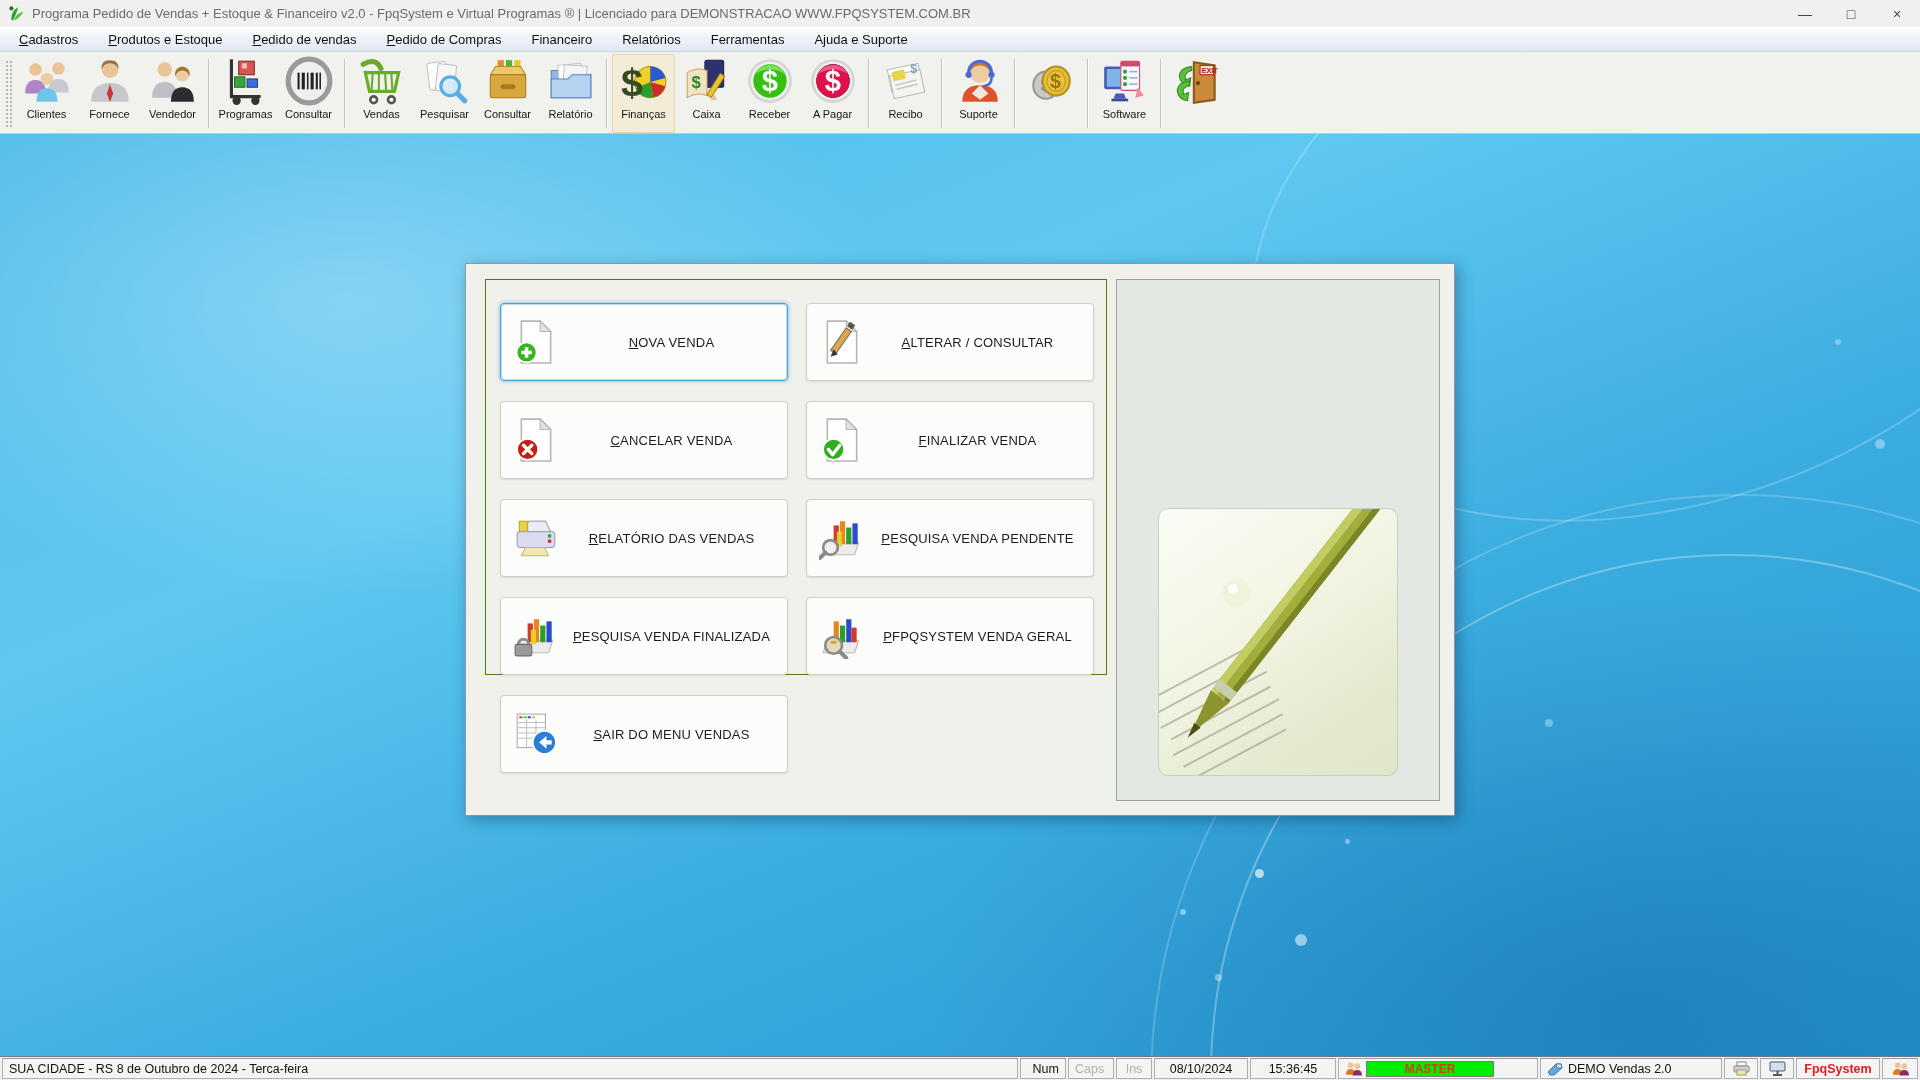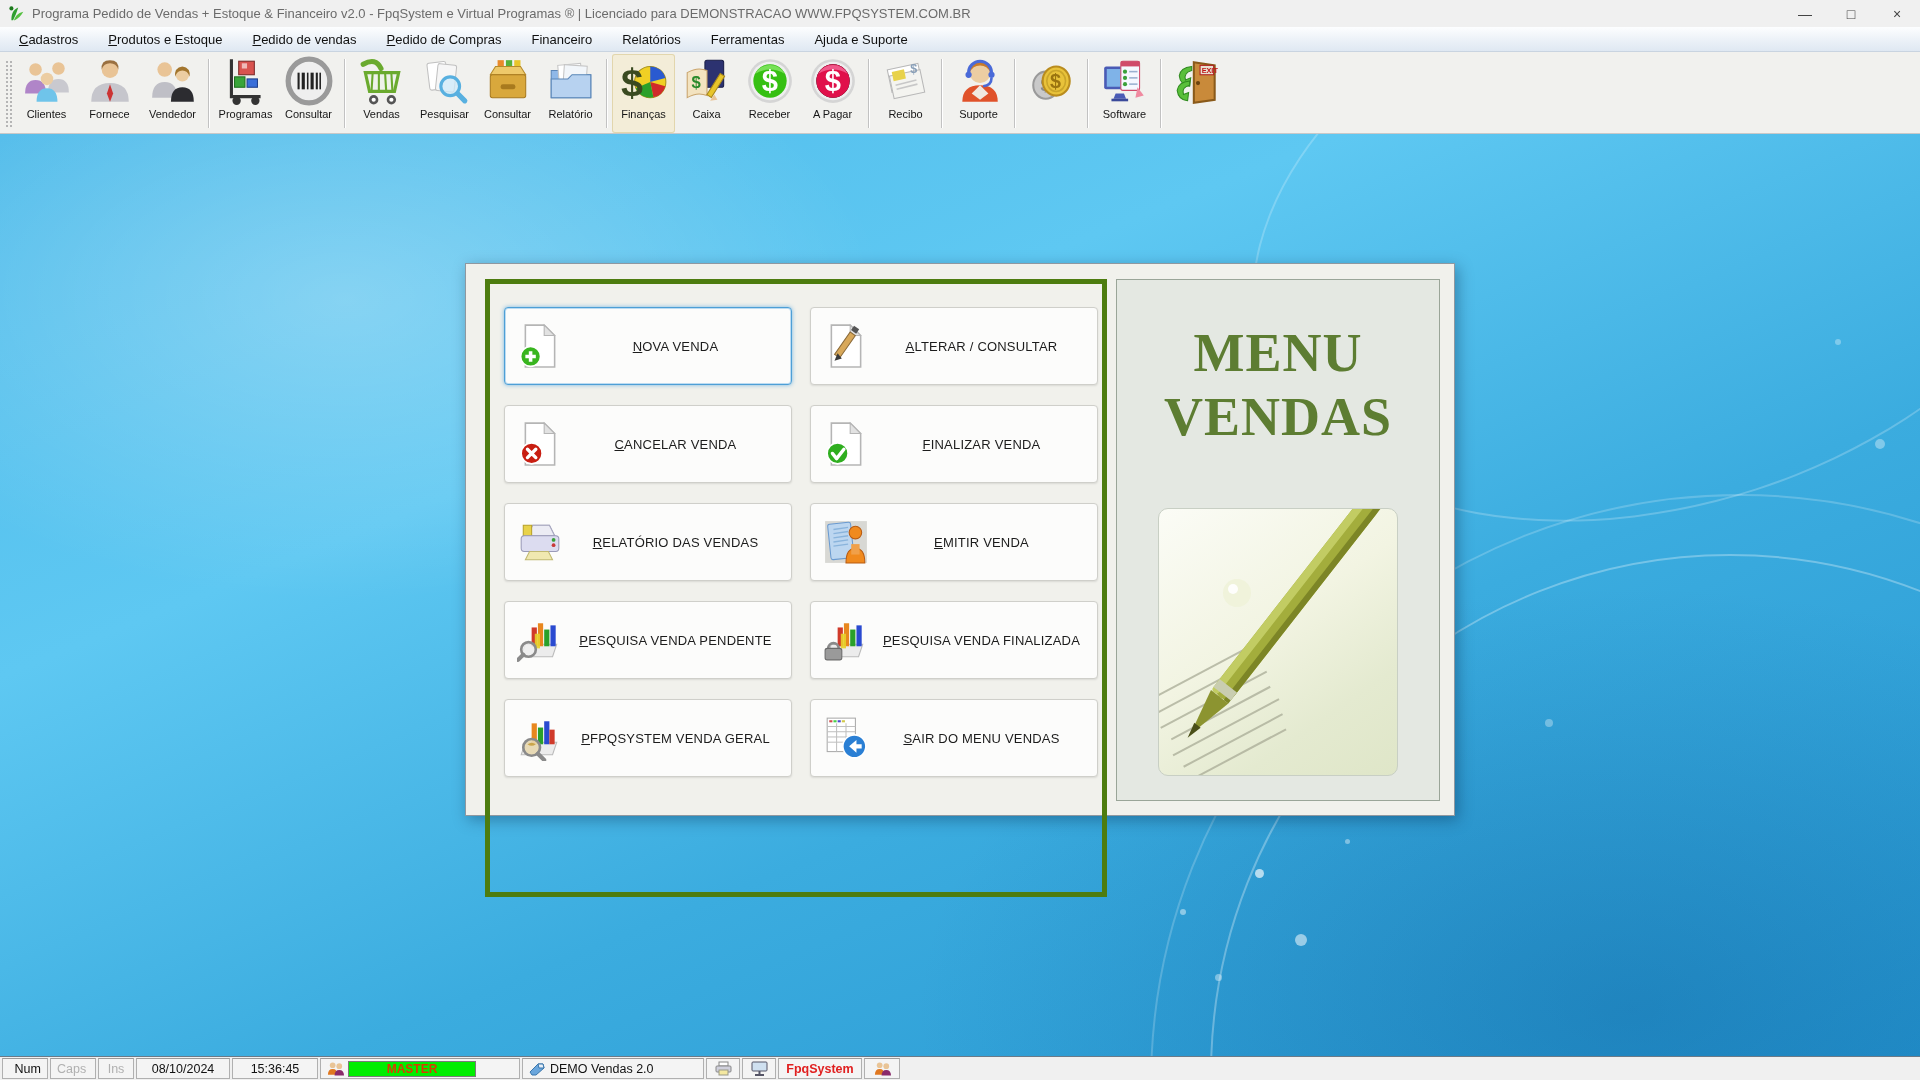--- a/index.html
+++ b/index.html
@@ -34,21 +34,21 @@
       linear-gradient(158deg, #4fbbea 0%, #5ec8f2 32%, #3bacdf 62%, #2595d0 100%);
     overflow:hidden; }
   .arc { position:absolute; border-radius:50%; border:2px solid rgba(255,255,255,.30); }
   .arc.a1 { width:1040px; height:1040px; left:1210px; top:420px; }
   .arc.a2 { width:1180px; height:1180px; left:1150px; top:360px; border-color:rgba(255,255,255,.20); }
   .arc.a3 { width:860px; height:560px; left:1240px; top:-190px; transform:rotate(-18deg); border-color:rgba(255,255,255,.22); }
   .dot { position:absolute; border-radius:50%; background:rgba(255,255,255,.65); }
 
   
   .dialog { position:absolute; left:465px; top:129px; width:990px; height:553px; background:#f1f1ec; border:1px solid #8f98a0; box-shadow:3px 4px 14px rgba(0,30,60,.35); }
-  .groupbox { position:absolute; left:19px; top:15px; width:622px; height:618px; border:5px solid #4d7c0f; }
+  .groupbox { position:absolute; left:19px; top:15px; width:622px; height:396px; border:1px solid #4d7c0f; }
   .btn-grid { position:absolute; left:14px; top:23px; display:grid; grid-template-columns:288px 288px; column-gap:18px; row-gap:20px; }
   .mbtn { height:78px; background:#fcfcfb; border:1px solid #cfcfca; border-radius:4px; box-shadow:0 1px 2px rgba(0,0,0,.10); display:flex; align-items:center; cursor:pointer; }
   .mbtn.focused { border:1px solid #4e9fd6; box-shadow:inset 0 0 0 1px #bcdcf2, 0 0 4px rgba(90,170,225,.8); }
   .mbtn .micon { width:52px; height:52px; margin-left:9px; flex:0 0 auto; display:flex; align-items:center; justify-content:center; }
   .mbtn .mlabel { flex:1; text-align:center; font-size:13px; color:#1c1c1c; letter-spacing:.2px; padding-right:6px; }
 
   .side-panel { position:absolute; left:650px; top:15px; width:324px; height:522px; background:#e4e8e2; border:1px solid #9aa598; }
   .panel-title { margin-top:42px; text-align:center; font-family:"Liberation Serif", serif; font-weight:bold; font-size:54px; line-height:1.18; letter-spacing:1px; }
   .pen-image { position:absolute; left:41px; top:228px; width:240px; height:268px; border-radius:10px; border:1px solid #c8cfc4;
     background:linear-gradient(145deg, #fbfcf6 0%, #f2f4e2 45%, #e4ead0 75%, #dfe6c8 100%); overflow:hidden; }
@@ -462,39 +462,20 @@
             <rect x="6" y="6" width="8" height="10" fill="#e8d24a" stroke="#b8a22a"></rect>
             <rect x="4" y="16" width="36" height="15" rx="3" fill="#dcdcf0" stroke="#9a9ab8"></rect>
             <circle cx="35" cy="20" r="1.8" fill="#3aa03a"></circle>
                 <circle cx="35" cy="25" r="1.8" fill="#c83a3a"></circle>
             <path d="M12 31 h18 l4 8 h-26 z" fill="#f0e8b0" stroke="#c0b870"></path>
           </svg>
             </span>
           <span class="mlabel"><span class="u">R</span><span>ELATÓRIO DAS VENDAS</span></span>
         </div>
 
-        <div class="mbtn">
-          <span class="micon">
-              <svg width="46" height="46" viewBox="0 0 44 44">
-            <rect x="2" y="2" width="40" height="40" fill="#d8d8d4"></rect>
-            <rect x="6" y="4" width="22" height="34" rx="2" fill="#bcd6f0" stroke="#6a9ad0" transform="rotate(-6 17 21)"></rect>
-            <g stroke="#8ab4dc" stroke-width="1.3">
-                  <line x1="10" y1="10" x2="24" y2="8"></line>
-                  <line x1="10" y1="14" x2="24" y2="12"></line>
-                  <line x1="10" y1="18" x2="24" y2="16"></line>
-                  <line x1="10" y1="22" x2="24" y2="20"></line>
-                  <line x1="10" y1="26" x2="24" y2="24"></line>
-                </g>
-            <circle cx="31" cy="13" r="6" fill="#f08a1e" stroke="#b85a10"></circle>
-            <path d="M22 42 q0-14 9-14 q9 0 9 14 z" fill="#f08a1e" stroke="#b85a10"></path>
-            <rect x="27" y="24" width="8" height="10" fill="#f0a04a"></rect>
-          </svg>
-            </span>
-          <span class="mlabel"><span class="u">E</span><span>MITIR VENDA</span></span>
-        </div>
 
         <div class="mbtn">
           <span class="micon">
               <svg width="46" height="46" viewBox="0 0 44 44">
             <path d="M8 26 h30 l-4 12 h-30 z" fill="#ececec" stroke="#bbb"></path>
             <g>
                   <rect x="14" y="10" width="5" height="18" fill="#d03a2a"></rect>
                   <rect x="20" y="6" width="5" height="22" fill="#e8871e"></rect>
                   <rect x="26" y="12" width="5" height="16" fill="#2aa02a"></rect>
                   <rect x="32" y="8" width="5" height="20" fill="#2a4ad0"></rect>
@@ -565,24 +546,20 @@
             <path d="M25 30 l7-6 v4 h5 v4 h-5 v4 z" fill="#fff"></path>
           </svg>
             </span>
           <span class="mlabel"><span class="u">S</span><span>AIR DO MENU VENDAS</span></span>
         </div>
 
       </div>
     </div>
 
     <div class="side-panel">
-      <div class="panel-title" style="color:#5d7d32">
-        <div>MENU</div>
-        <div>VENDAS</div>
-      </div>
       <div class="pen-image">
         <svg width="240" height="268" viewBox="0 0 240 268">
           <g stroke="#a8ab96" stroke-width="2" opacity=".75" transform="rotate(-28 80 200)">
             <line x1="10" y1="150" x2="120" y2="150"></line>
               <line x1="6" y1="165" x2="125" y2="165"></line>
             <line x1="2" y1="180" x2="122" y2="180"></line>
               <line x1="6" y1="195" x2="118" y2="195"></line>
             <line x1="0" y1="210" x2="120" y2="210"></line>
               <line x1="4" y1="225" x2="116" y2="225"></line>
             <line x1="0" y1="240" x2="112" y2="240"></line>
@@ -597,20 +574,23 @@
           </g>
           <circle cx="78" cy="84" r="14" fill="#eef2d8" opacity=".85"></circle>
           <circle cx="74" cy="80" r="5" fill="#ffffff" opacity=".9"></circle>
         </svg>
       </div>
     </div>
   </div>
 </div>
 
 <div class="statusbar">
+  <div class="spanel grow">
+      <span>SUA CIDADE - RS  8 de Outubro de 2024 - Terca-feira</span>
+    </div>
   <div class="spanel" style="width:46px;justify-content:flex-end">
       <span>Num</span>
     </div>
   <div class="spanel dim" style="width:46px;justify-content:flex-start">
       <span>Caps</span>
     </div>
   <div class="spanel dim" style="width:36px;justify-content:center">
       <span>Ins</span>
     </div>
   <div class="spanel" style="width:94px;justify-content:center">

